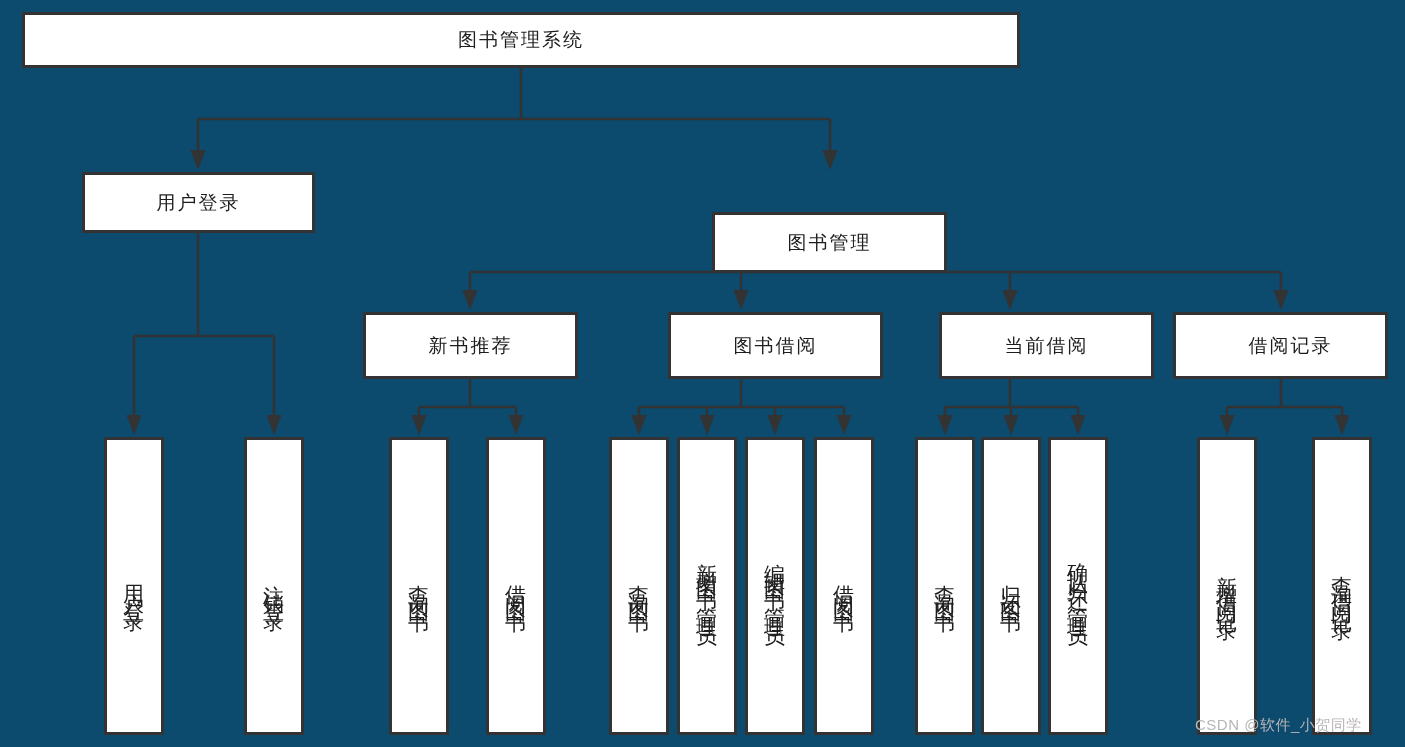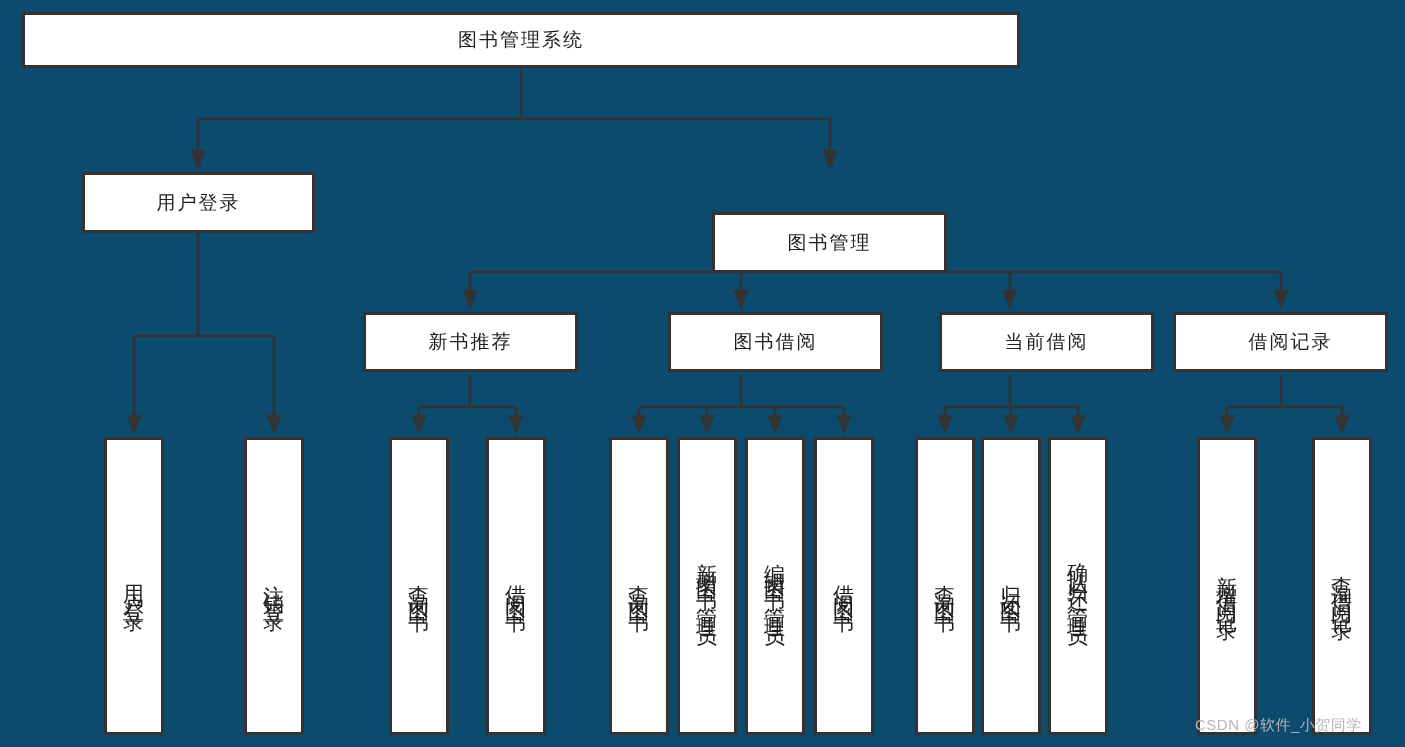--- a/index.html
+++ b/index.html
@@ -39,21 +39,21 @@
     letter-spacing: 9px;
     color: #1e1e1e;
     line-height: 1;
   }
   
   .n-root   { left: 22px;   top: 12px;  width: 998px; height: 56px; }
   
   .n-login  { left: 82px;   top: 172px; width: 233px; height: 61px; }
   .n-mgmt   { left: 712px;  top: 172px; width: 235px; height: 61px; margin-top: 40px; }
   
-  .n-l3     { top: 312px; width: 215px; height: 60px; }
+  .n-l3     { top: 312px; width: 215px; height: 67px; }
   .n-rec    { left: 363px; }
   .n-borrow { left: 668px; }
   .n-cur    { left: 903px; margin-left: 36px; }
   .n-hist   { left: 1173px; padding-left: 20px; }
   
   .leaf     { top: 437px; width: 60px; height: 298px; }
   .lf-1  { left: 104px; }
   .lf-2  { left: 244px; }
   .lf-3  { left: 389px; }
   .lf-4  { left: 486px; }

